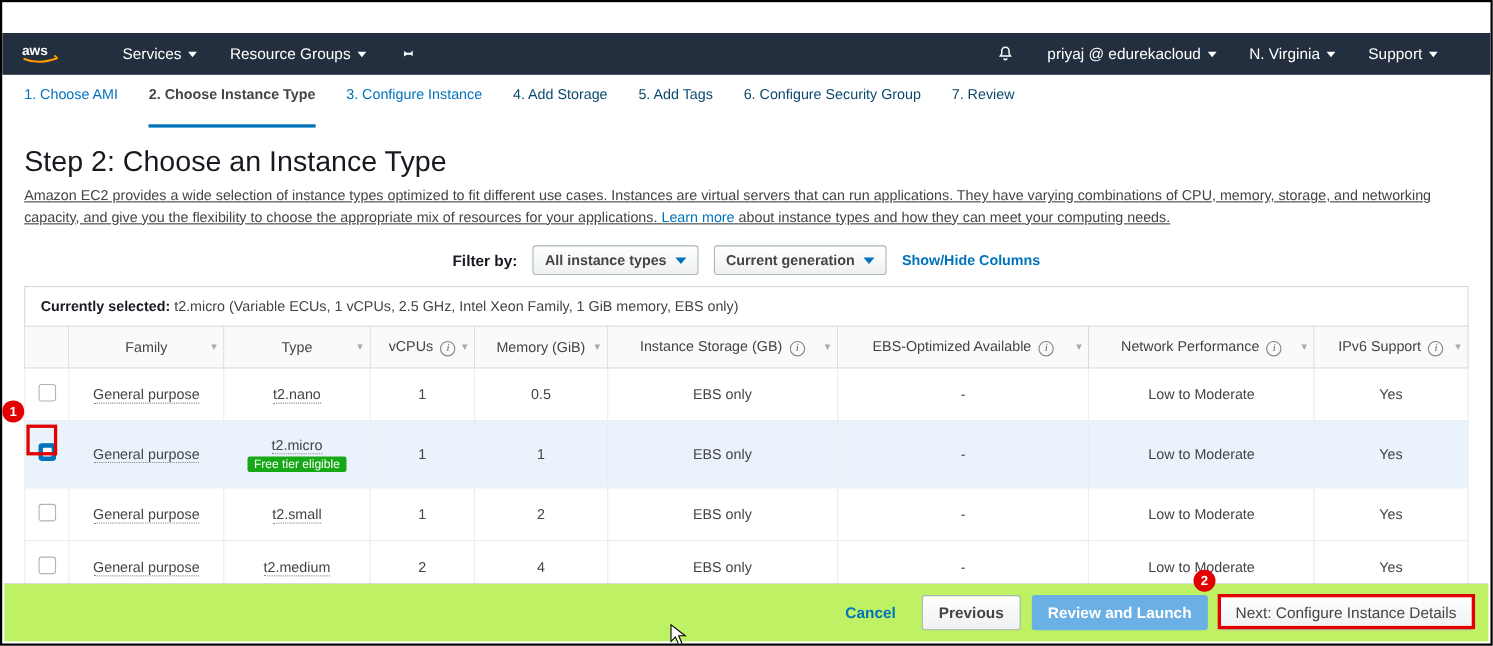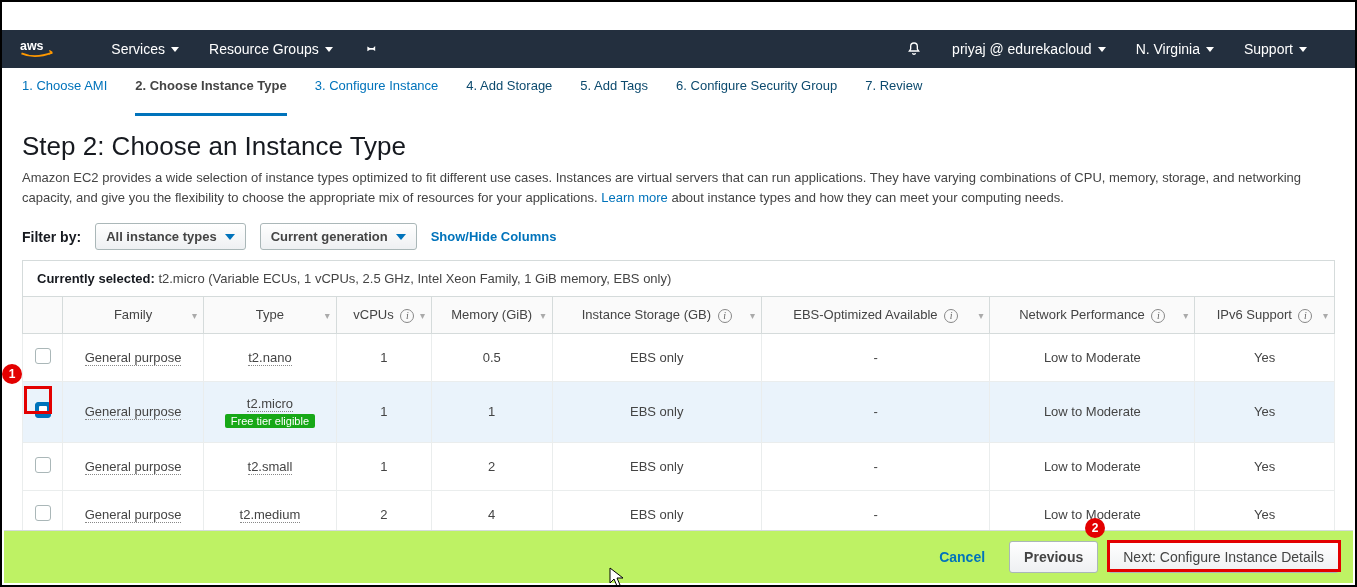--- a/index.html
+++ b/index.html
@@ -16,24 +16,24 @@
 
   
   .steps { padding: 10px 20px; font-size: 13px; display: flex; gap: 28px; border-bottom: 1px solid transparent;}
   .steps a { color: #0073bb; text-decoration: none; cursor: pointer; }
   .steps a.active { color: #444; font-weight: bold; border-bottom: 3px solid #0073bb; padding-bottom: 20px;}
   .steps a.muted { color: #0c4a6e; }
 
   
   .content { padding: 4px 20px 10px 20px; height: 460px; overflow-y: scroll; position: relative;}
   h1.page-title { font-size: 26px; font-weight: 400; color: #16191f; margin-bottom: 6px;}
-  .desc { font-size: 13px; color: #444; line-height: 1.5; margin-bottom: 16px;}
+  .desc { font-size: 13px; color: #444; line-height: 1.5; margin-bottom: 16px; text-decoration: underline;}
   .desc a { color: #0073bb; text-decoration: none; }
 
-  .filter-row { display: flex; align-items: center; gap: 14px; margin-bottom: 10px;}
+  .filter-row { display: flex; align-items: center; gap: 14px; margin-bottom: 10px; justify-content: center;}
   .filter-label { font-weight: bold; font-size: 14px;}
   .dropdown-btn { background: linear-gradient(#fff,#eef0f2); border: 1px solid #aab7b8; border-radius: 3px; padding: 5px 10px; font-size: 13px; font-weight: bold; color:#444; display:inline-flex; align-items:center; gap:8px; cursor:pointer;}
   .dropdown-btn .caret-blue { border-top-color:#0073bb; width:0;height:0;border-left:5px solid transparent;border-right:5px solid transparent;border-top:6px solid #0073bb;}
   .link-btn { color:#0073bb; font-weight:bold; text-decoration:none; cursor:pointer; font-size:13px;}
 
   .selected-bar { border:1px solid #d5dbdb; background:#fff; padding:10px 14px; font-size:13px; color:#444; border-bottom:none;}
   .selected-bar b { color:#16191f;}
 
   table.instance-table { width:100%; border-collapse: collapse; border:1px solid #d5dbdb; }
   table.instance-table th { background:#fafafa; border:1px solid #d5dbdb; padding:10px 6px; font-weight:normal; color:#444; font-size:13px; text-align:center; position:relative;}
@@ -199,20 +199,21 @@
           <td>Low to Moderate</td>
           <td>Yes</td>
         </tr>
       </tbody>
   </table>
 </div>
 
 <div class="footer">
   <button class="btn btn-cancel">Cancel</button>
   <button class="btn btn-default">Previous</button>
+  <button class="btn btn-primary-light">Review and Launch</button>
   <button class="btn btn-primary">Next: Configure Instance Details</button>
 </div>
 
 <div class="anno-circle" style="left:0px; top:362px;">1</div>
 <div class="anno-box" style="left:22px; top:384px; width:28px; height:28px;"></div>
 
 <div class="anno-circle" style="left:1083px; top:516px;">2</div>
 <div class="anno-box" style="left:1105px; top:538px; width:234px; height:32px;"></div>
 
 <svg class="cursor-arrow" style="left:607px; top:565px;" viewBox="0 0 16 22">

